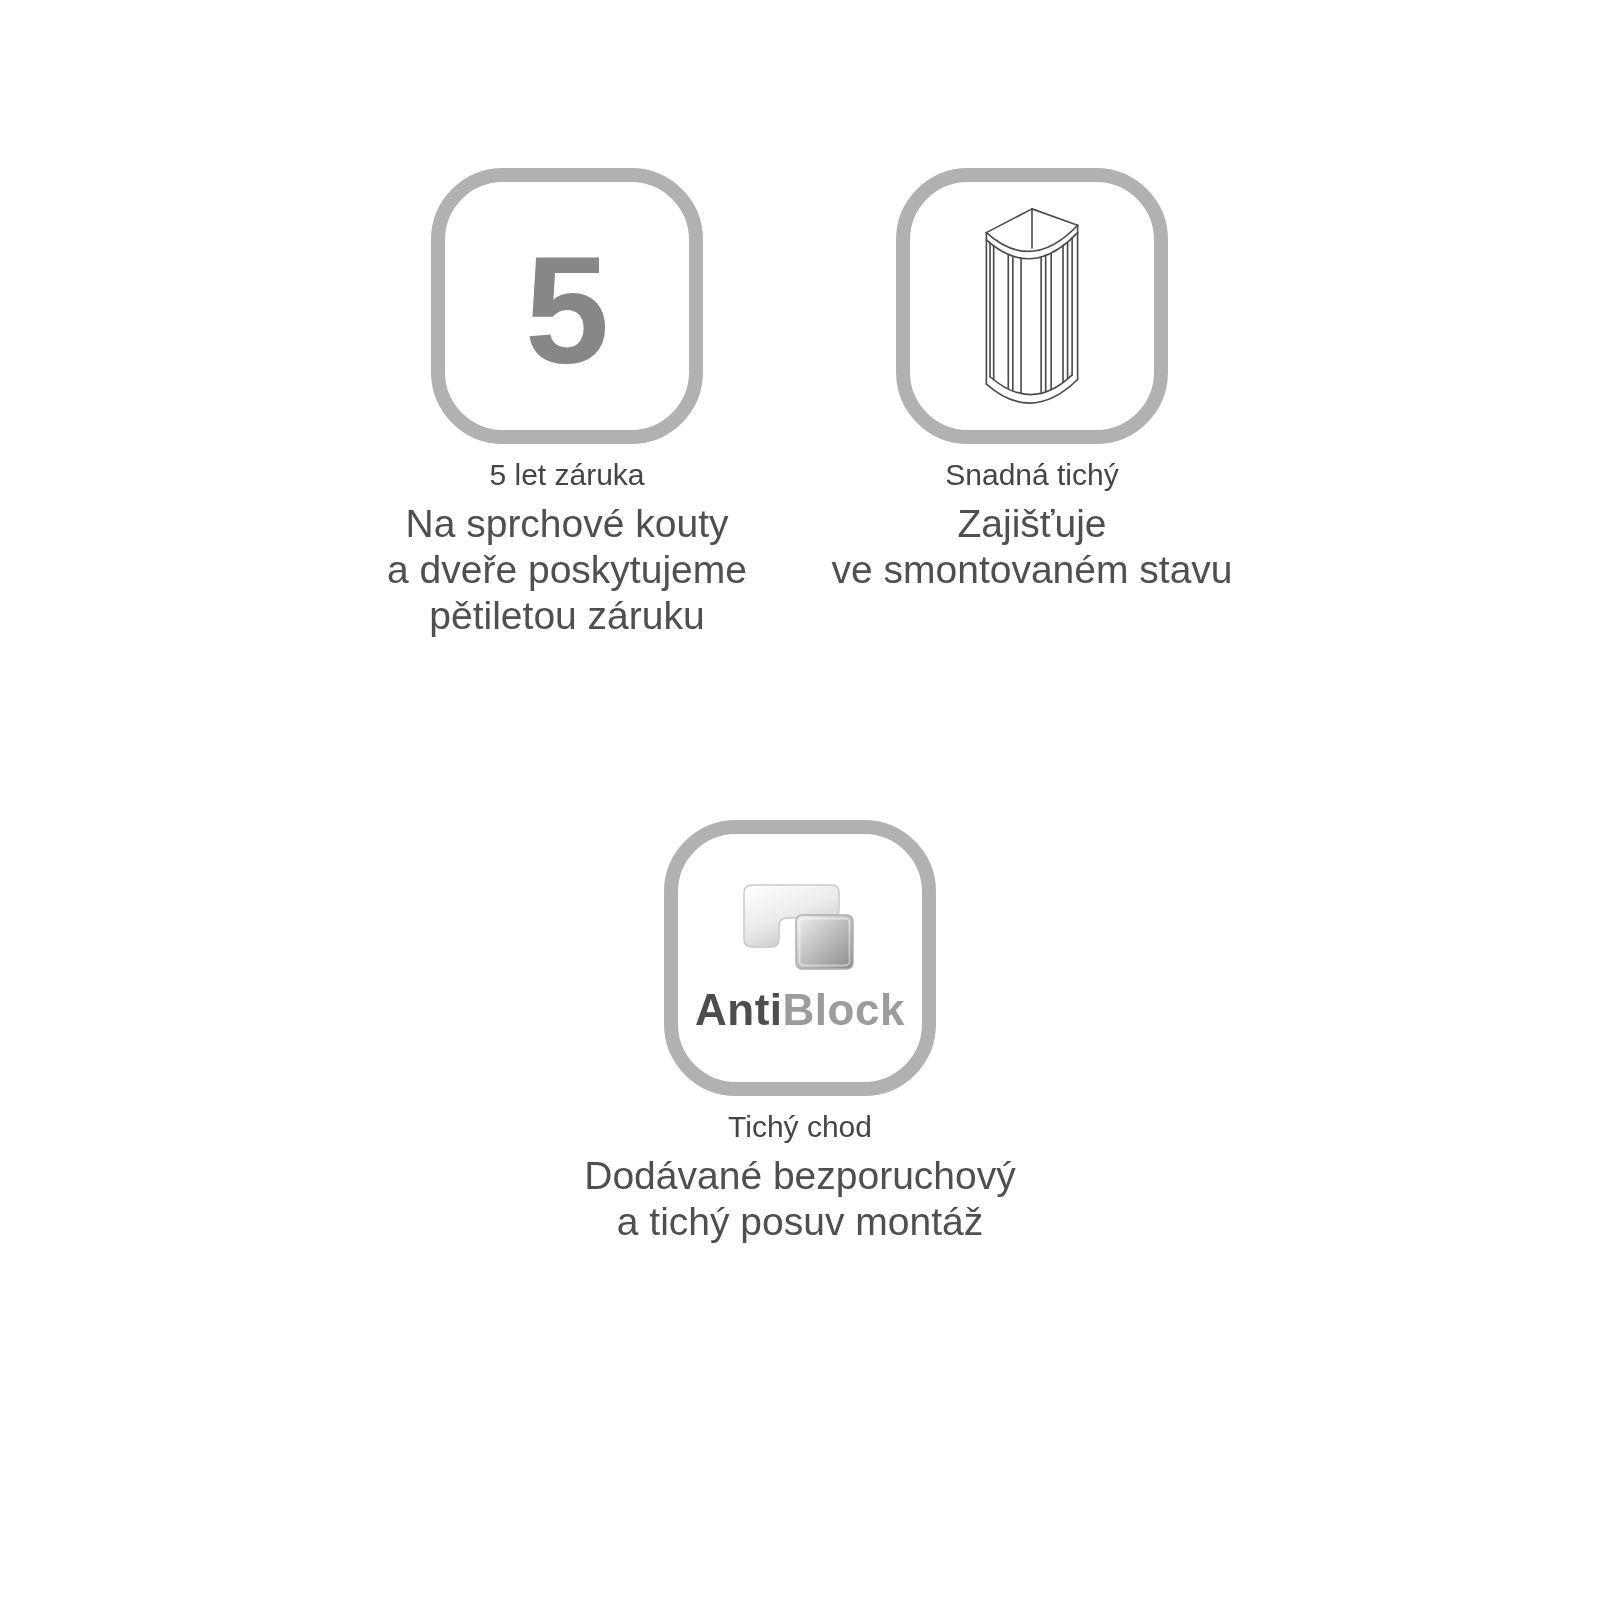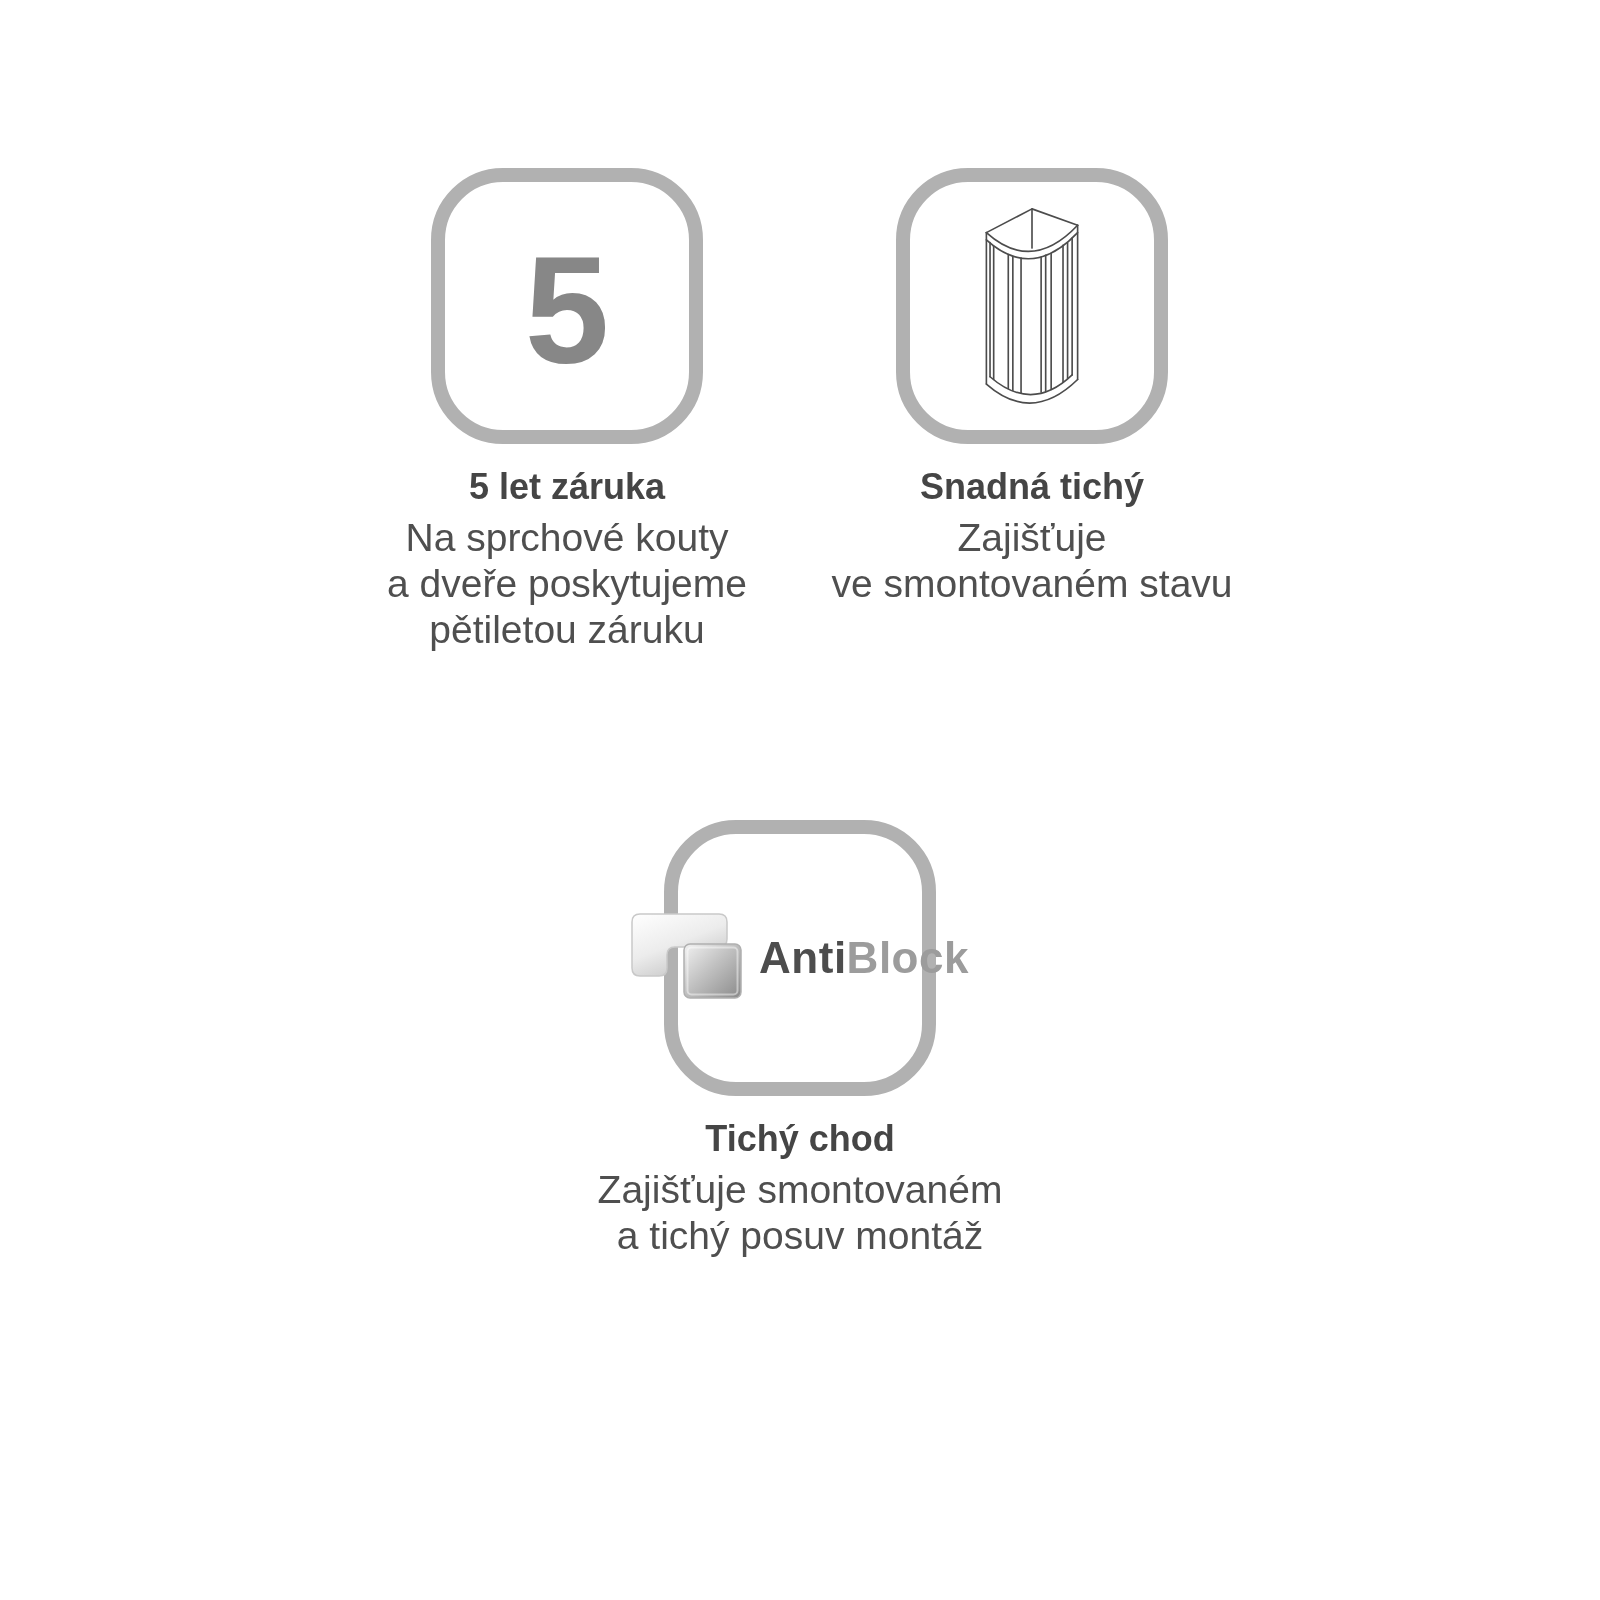--- a/index.html
+++ b/index.html
@@ -31,33 +31,33 @@
     background:#ffffff;
   }
   .badge-digit{
     font-size:152px;
     font-weight:bold;
     color:var(--badge-glyph);
     line-height:1;
     transform:translateY(4px);
   }
   .feature-title{
-    margin:22px 0 0 0;
-    font-size:36px;
-    font-weight:bold;
+    margin:14px 0 0 0;
+    font-size:30px;
+    font-weight:normal;
     color:var(--title-color);
     line-height:1.15;
   }
   .feature-desc{
     margin:8px 0 0 0;
     font-size:39px;
     color:var(--body-color);
     line-height:46px;
   }
-  .antiblock-wrap{display:flex;flex-direction:row;align-items:center;gap:14px;}
+  .antiblock-wrap{display:flex;flex-direction:column;align-items:center;gap:14px;}
   .antiblock-text{
     font-size:44px;
     font-weight:bold;
     letter-spacing:0.5px;
     line-height:1;
     white-space:nowrap;
   }
   .antiblock-text .primary{color:var(--antiblock-primary);}
   .antiblock-text .secondary{color:var(--antiblock-secondary);}
   .brand{
@@ -152,19 +152,19 @@
           <rect x="53" y="31" width="57" height="54" rx="6" fill="url(#gs)" stroke="#b0b0b0" stroke-width="1.5"></rect>
           <rect x="56.5" y="34.5" width="50" height="47" rx="4" fill="none" stroke="#ffffff" stroke-opacity="0.45" stroke-width="2"></rect>
         </svg>
         <div class="antiblock-text">
           <span class="primary">Anti</span><span class="secondary">Block</span>
         </div>
       </div>
     </div>
     <h2 class="feature-title">Tichý chod</h2>
     <p class="feature-desc">
-      <span>Zajišťuje smontovaném</span><br>
+      <span>Dodávané bezporuchový</span><br>
       <span>a tichý posuv montáž</span>
     </p>
   </section>
 
 
 </div>
 
 </body></html>

